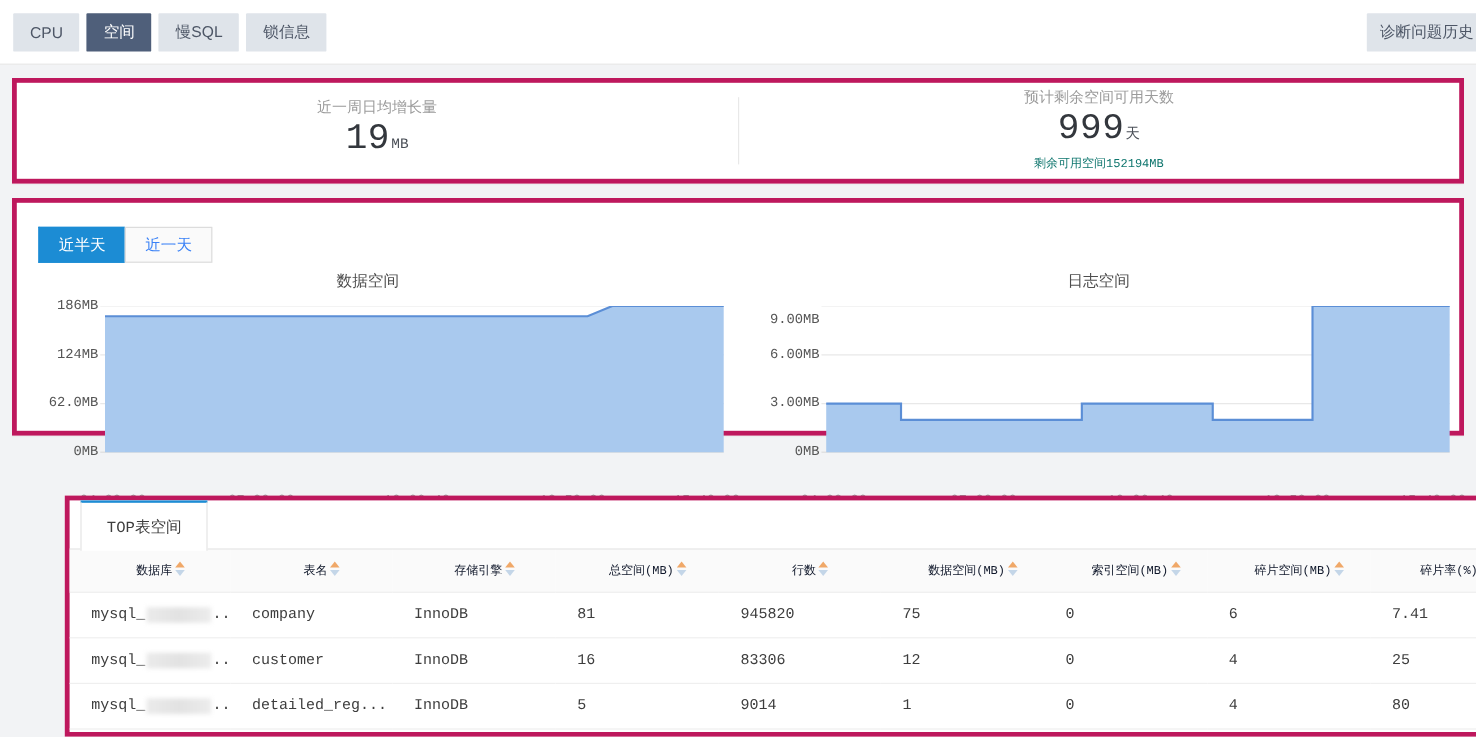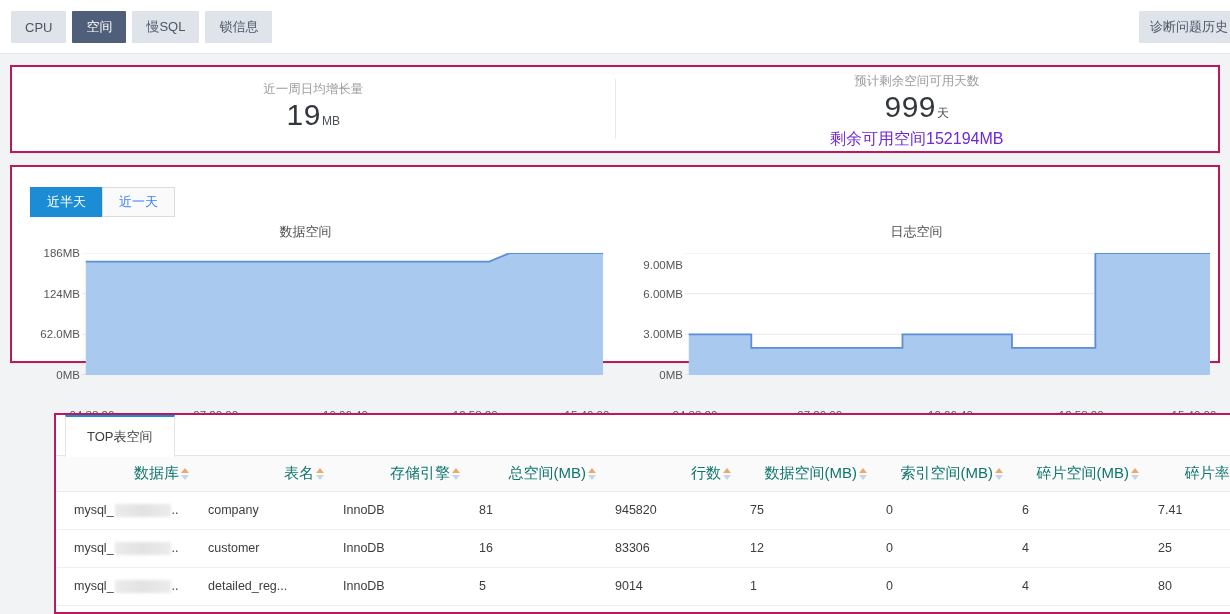--- a/index.html
+++ b/index.html
@@ -30,37 +30,38 @@
     position: absolute; left: 1139px; top: 11px;
     height: 32px; padding: 0 11px;
     display: flex; align-items: center;
     background: #dfe4ea; color: #4d5666; font-size: 13px;
     white-space: nowrap; cursor: pointer; border-radius: 1px;
   }
 
   
   .card {
     position: absolute; background: #fff;
-    border: 2px solid #be185d;
+    border: 4px solid #be185d;
     box-shadow: 0 1px 1px rgba(0,0,0,.03);
+    font-family: Liberation Mono, monospace;
   }
 
   
   #summary-card { left: 10px; top: 65px; width: 1210px; height: 88px; }
   .summary-inner { display: flex; height: 100%; }
   .summary-half {
     flex: 1; display: flex; flex-direction: column;
     align-items: center; justify-content: center;
   }
   .summary-sep { width: 1px; background: #e8e8e8; margin: 12px 0; }
   .stat-label { font-size: 12.5px; color: #9b9b9b; line-height: 18px; }
   .stat-value { line-height: 34px; color: #33373d; white-space: nowrap; }
   .stat-num { font-size: 30px; font-weight: 400; letter-spacing: .5px; }
   .stat-unit { font-size: 12px; color: #4a4f57; margin-left: 1px; }
-  .stat-sub { font-size: 16px; color: #6d28d9; line-height: 17px; }
+  .stat-sub { font-size: 10px; color: #0f766e; line-height: 17px; }
 
   
   #chart-card { left: 10px; top: 165px; width: 1210px; height: 198px; }
   .range-group { position: absolute; left: 18px; top: 20px; display: flex; }
   .range-btn {
     height: 30px; padding: 0 16px; display: flex; align-items: center;
     justify-content: center; font-size: 13px; cursor: pointer;
     background: #fafafa; color: #3b82f6;
     border: 1px solid #dcdcdc; border-right: none;
   }
@@ -95,22 +96,22 @@
   .tabs-strip { height: 41px; border-bottom: 1px solid #e4e4e4; position: relative; }
   .tbl-tab {
     position: absolute; left: 9px; top: 0; height: 42px; padding: 0 21px;
     display: flex; align-items: center; font-size: 13px; color: #3e3e3e;
     background: #fff; border: 1px solid #e4e4e4; border-top: 2px solid #1c8cd4;
     border-bottom: none; cursor: pointer; white-space: nowrap;
   }
   table { width: 100%; border-collapse: collapse; table-layout: fixed; }
   thead tr { background: #fafafa; }
   th {
-    height: 35px; font-size: 15px; font-weight: 400; color: #0f766e;
-    text-align: right; padding-left: 18px; border-bottom: 1px solid #ededed;
+    height: 35px; font-size: 10px; font-weight: 400; color: #0f172a;
+    text-align: center; padding-left: 18px; border-bottom: 1px solid #ededed;
     white-space: nowrap; cursor: pointer;
   }
   td {
     height: 38px; font-size: 12.5px; color: #3d3d3d;
     text-align: left; padding-left: 18px; border-bottom: 1px solid #efefef;
     white-space: nowrap; overflow: hidden;
   }
   .sorter {
     display: inline-block; position: relative; width: 9px; height: 12px;
     vertical-align: -2px; margin-left: 2px;

